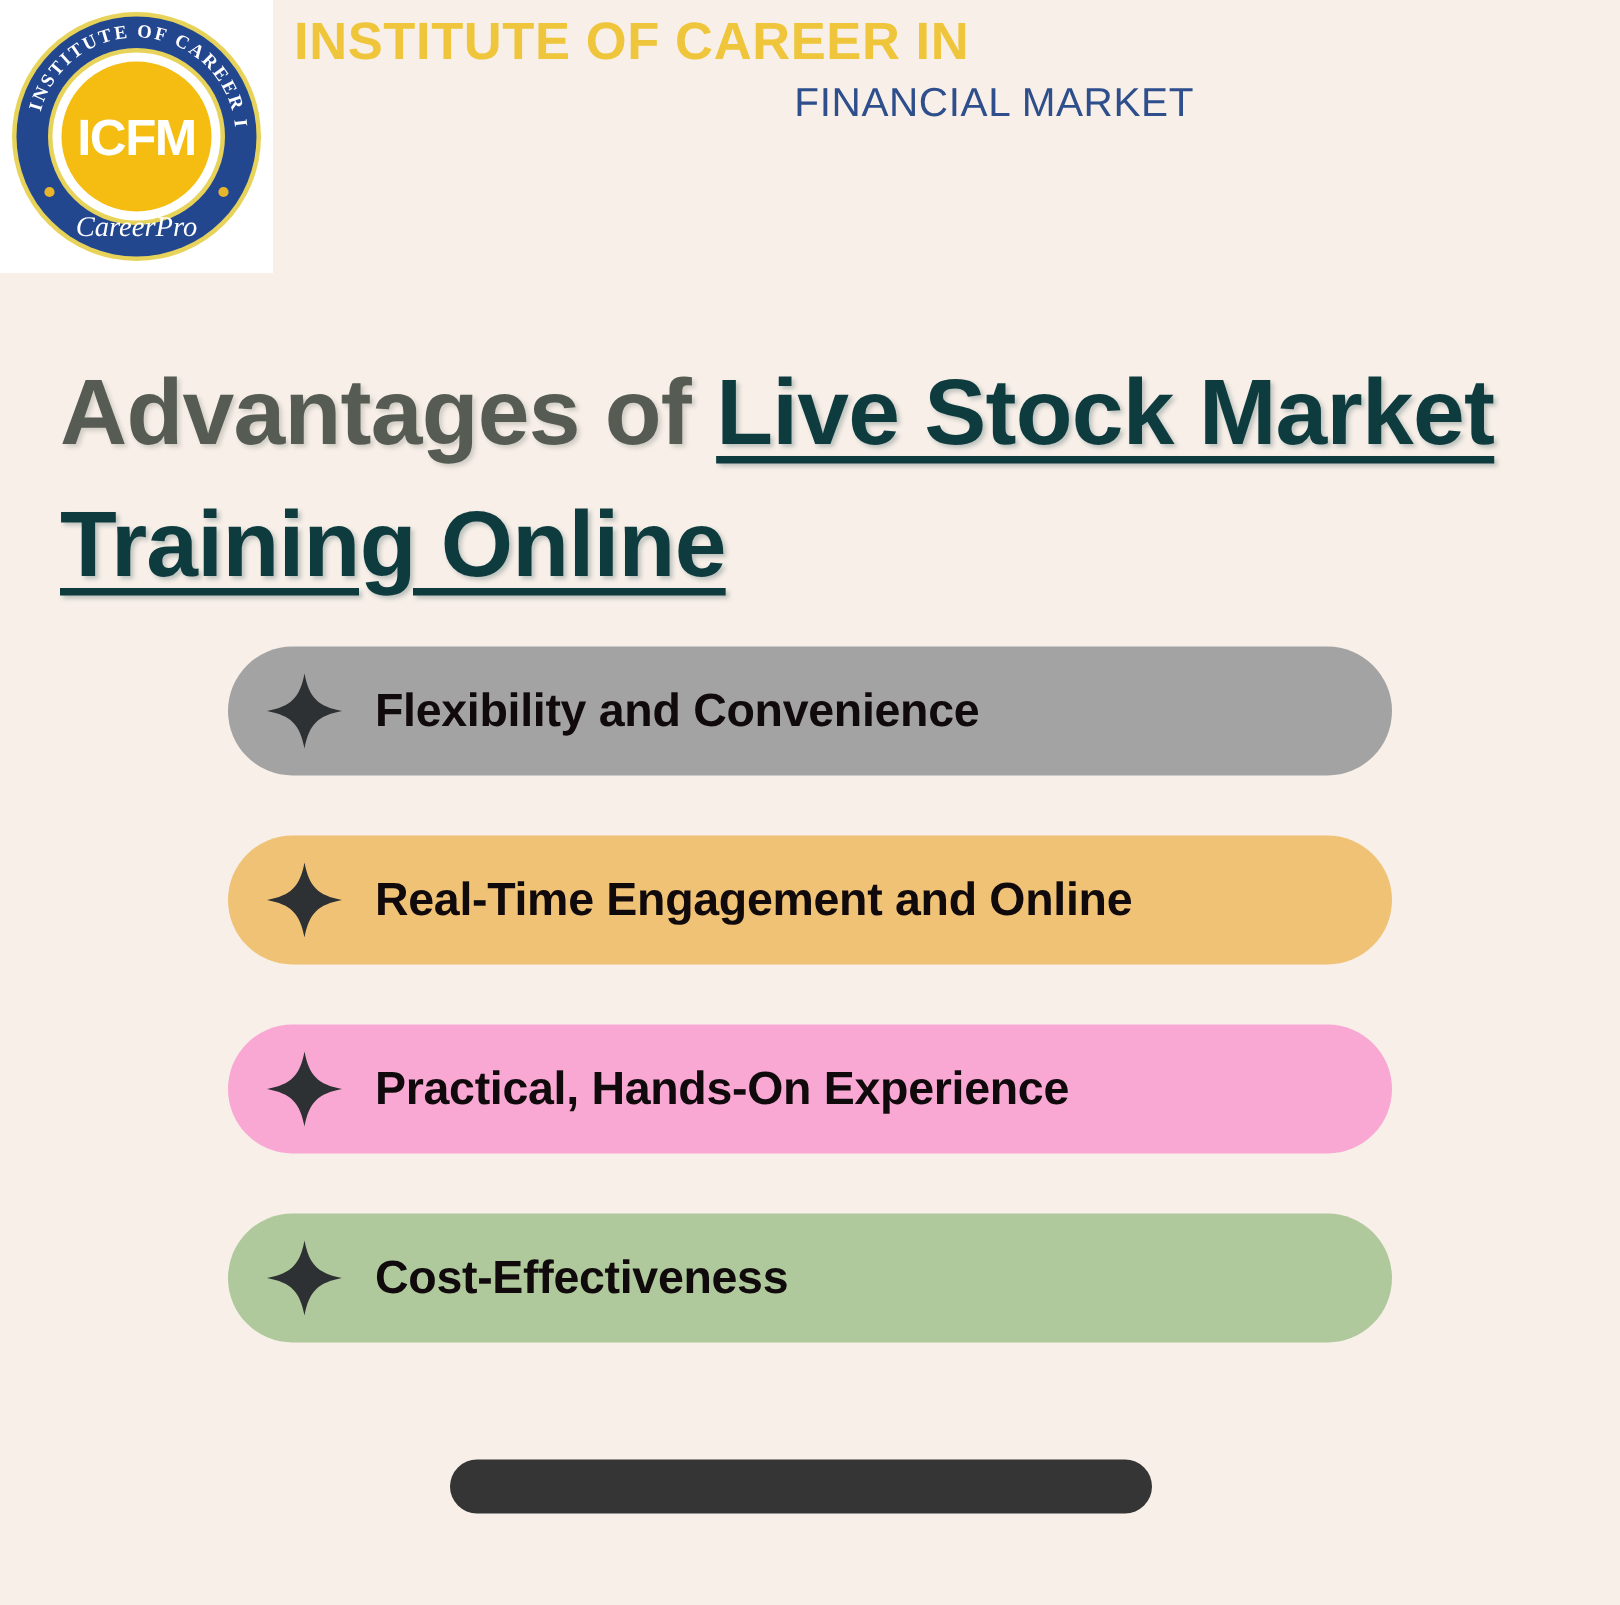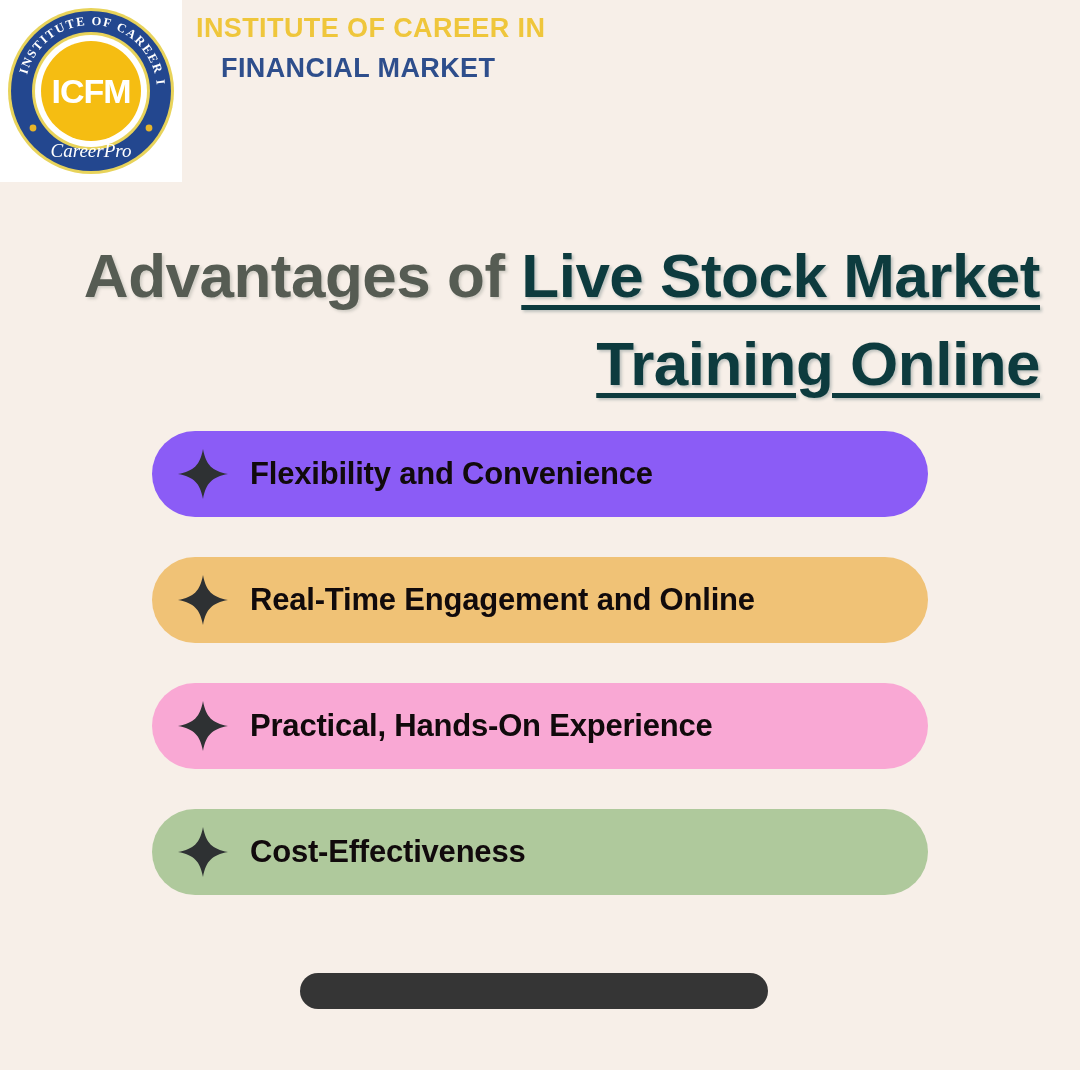--- a/index.html
+++ b/index.html
@@ -45,43 +45,44 @@
   .logo-badge svg { display: block; }
 
   .brand-lines {
     position: absolute;
     left: 196px;
     top: 8px;
     width: 600px;
   }
   .brand-line-1 {
     color: #EFC63B;
-    font-size: 27px;
+    font-size: 35px;
     font-weight: bold;
     letter-spacing: 0.4px;
     line-height: 40px;
     white-space: nowrap;
   }
   .brand-line-2 {
     color: #2E4E8C;
     font-size: 27px;
-    font-weight: bold;
+    font-weight: normal;
     letter-spacing: 0.4px;
     line-height: 40px;
     margin-left: 25px;
     white-space: nowrap;
+    text-align: right;
   }
 
   
   .title-block {
     position: absolute;
     left: 40px;
     top: 232px;
     width: 1000px;
-    text-align: right;
+    text-align: left;
     font-size: 62px;
     font-weight: bold;
     line-height: 88px;
     letter-spacing: -0.5px;
   }
   .title-plain {
     color: #565C53;
     text-shadow: 2px 2px 3px rgba(120,125,115,0.30);
   }
   .title-accent {
@@ -173,21 +174,21 @@
   </div>
 
 </div>
 
 <div class="title-block">
   <span class="title-plain">Advantages of </span><span class="title-accent">Live Stock Market Training Online</span>
 </div>
 
 <div class="pill-list">
 
-  <div class="pill" style="background: #8b5cf6;">
+  <div class="pill" style="background: #a3a3a3;">
     <span class="sparkle-icon">
       <svg viewBox="0 0 54 54" width="54" height="54" aria-hidden="true">
         <path d="M27 2 C30 18 36 24 52 27 C36 30 30 36 27 52 C24 36 18 30 2 27 C18 24 24 18 27 2 Z" fill="#2E3133"></path>
       </svg>
     </span>
     <span class="pill-label">Flexibility and Convenience</span>
   </div>
 
   <div class="pill" style="background: rgb(240, 194, 118);">
     <span class="sparkle-icon">

